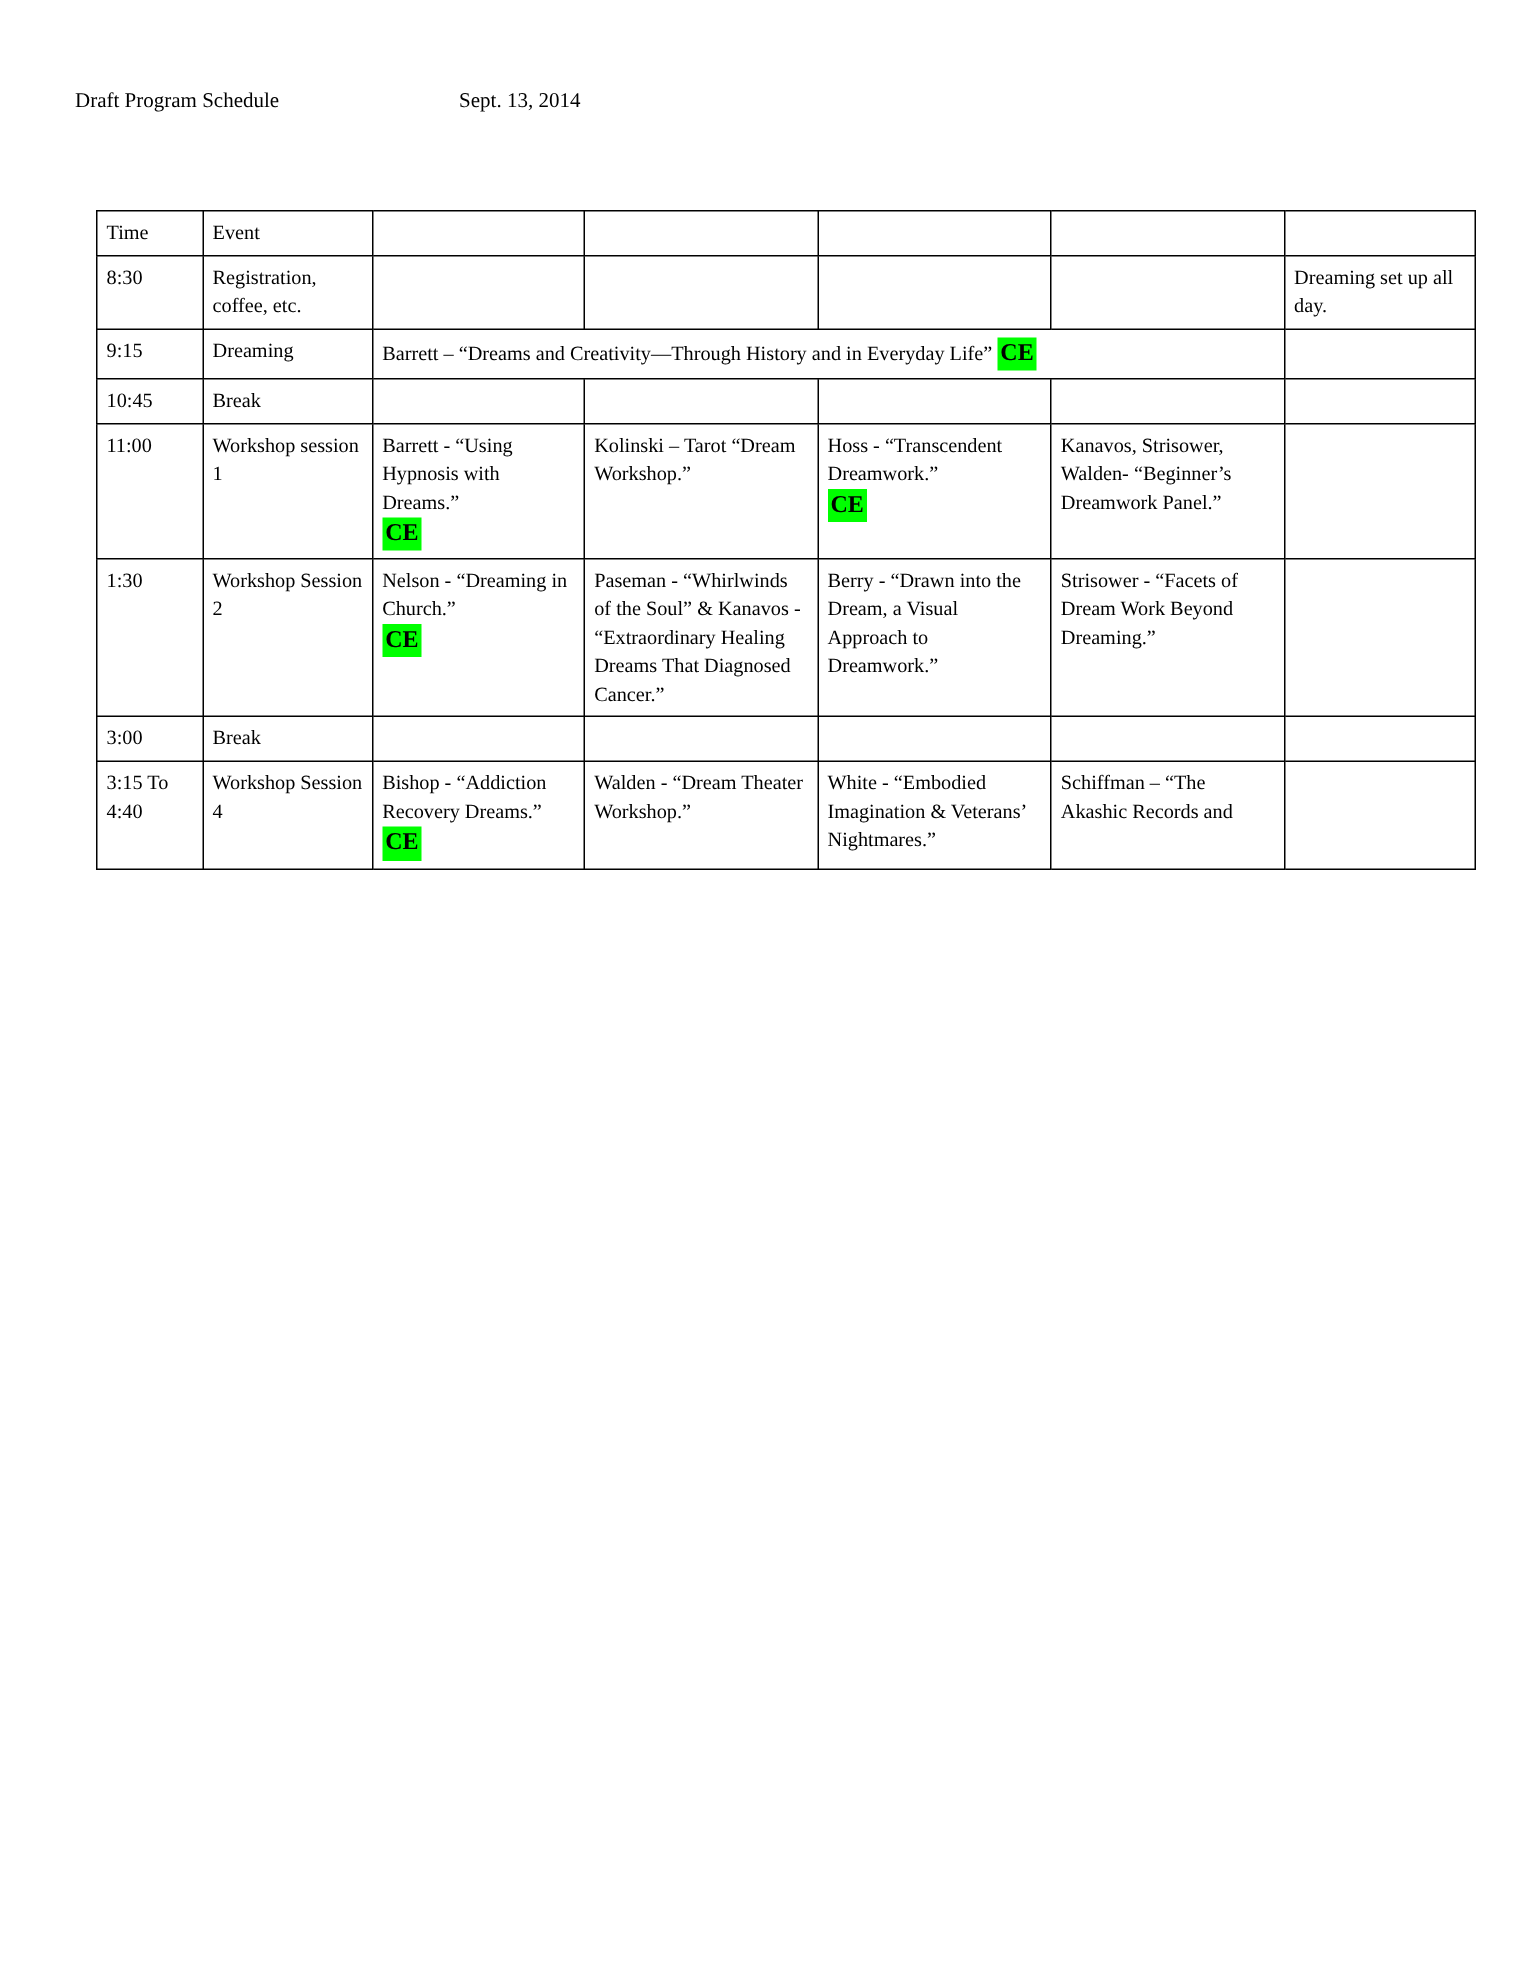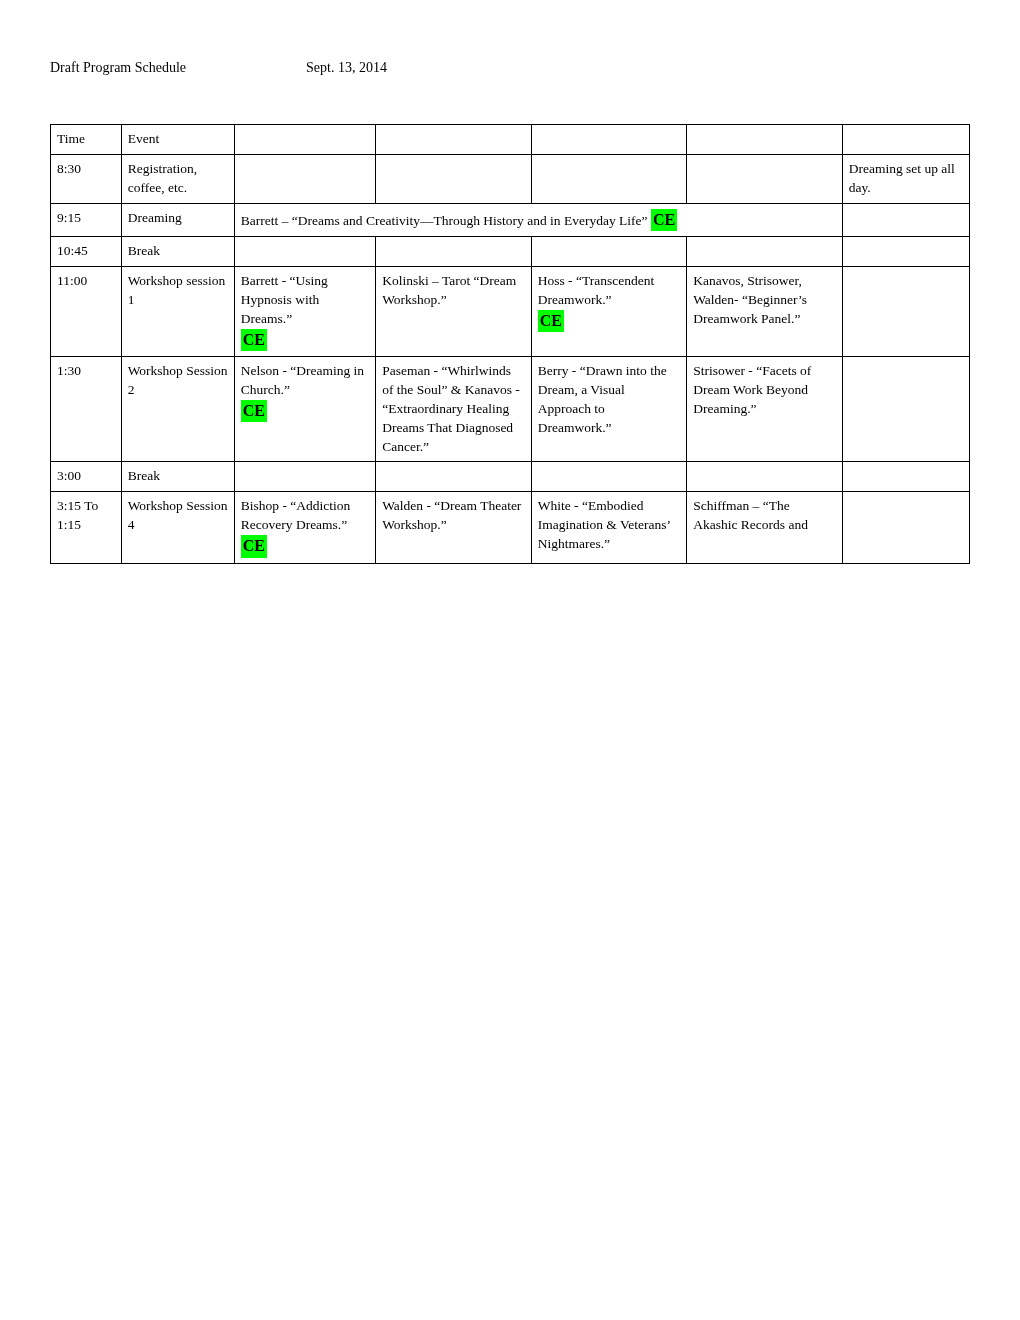--- a/index.html
+++ b/index.html
@@ -6,26 +6,27 @@
     body {
       background: #fff;
       font-family: Georgia, 'Times New Roman', serif;
       font-size: 14px;
       color: #000;
       padding: 60px 50px;
     }
     .header {
       display: flex;
       gap: 120px;
-      margin-bottom: 48px;
+      margin-bottom: 64px;
     }
     table {
       border-collapse: collapse;
       width: 100%;
       table-layout: fixed;
+      margin-left: 14px;
     }
     td {
       border: 1px solid #000;
       vertical-align: top;
       padding: 5px 6px;
       font-size: 13.5px;
       line-height: 1.4;
     }
     .col-time { width: 50px; }
     .col-event { width: 80px; }
@@ -137,21 +138,21 @@
     <td>3:00</td>
     <td>Break</td>
     <td></td>
     <td></td>
     <td></td>
     <td></td>
     <td></td>
   </tr>
 
   <tr>
-    <td>3:15 To 1:15</td>
+    <td>3:15 To 4:40</td>
     <td>Workshop Session 4</td>
     <td>
       Bishop - “Addiction Recovery Dreams.”<br>
       <span class="ce-badge">CE</span>
     </td>
     <td>Walden - “Dream Theater Workshop.”</td>
     <td>White - “Embodied Imagination &amp; Veterans’ Nightmares.”</td>
     <td>Schiffman – “The Akashic Records and</td>
     <td></td>
   </tr>

